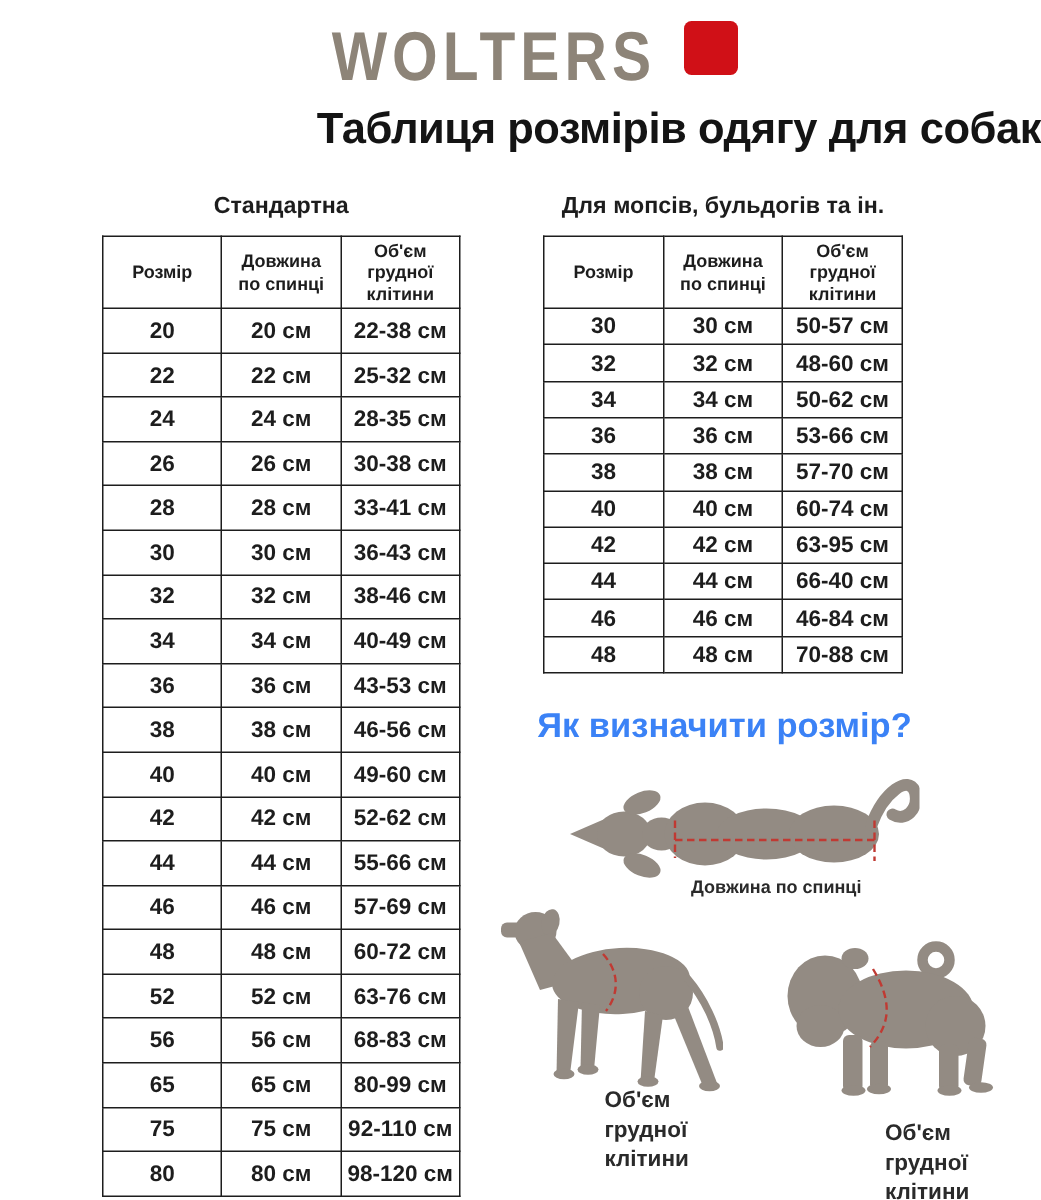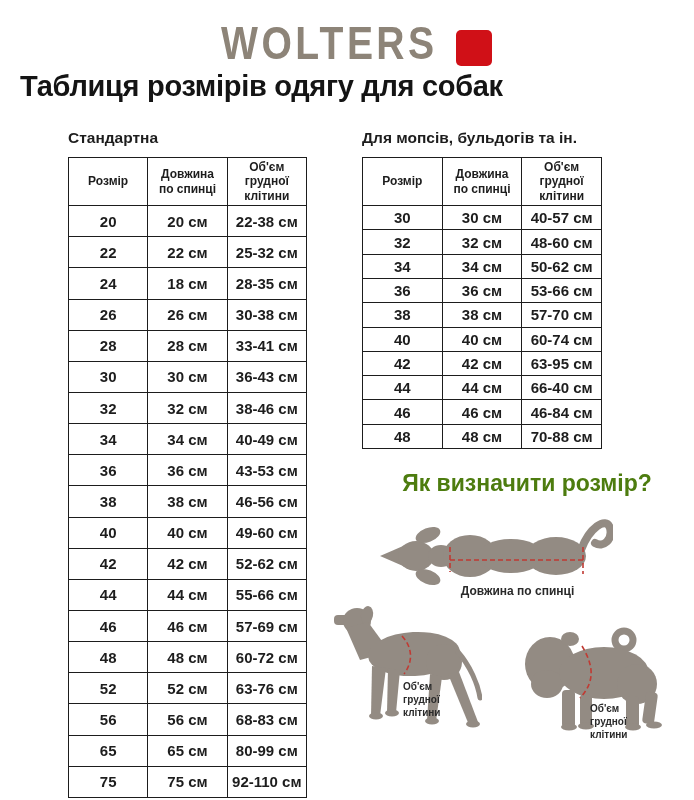--- a/index.html
+++ b/index.html
@@ -9,55 +9,55 @@
     --measure:#c03a33;
     --ink:#1d1d1d;
   }
   *{margin:0;padding:0;box-sizing:border-box;}
   html,body{background:#ffffff;}
   body{font-family:"Liberation Sans",sans-serif;color:var(--ink);}
   .page{position:relative;width:694px;height:800px;background:#fff;overflow:hidden;}
 
   
   .logo{position:absolute;top:14px;left:0;width:694px;height:52px;
-        display:flex;align-items:flex-end;justify-content:center;}
+        display:flex;align-items:flex-start;justify-content:center;}
   .logo .word{font-size:46px;font-weight:bold;color:var(--logo-text);
         letter-spacing:4px;transform:scaleX(.85);line-height:1;}
   .logo .square{width:36px;height:36px;border-radius:5px;background:var(--accent);}
 
   
-  .page-title{position:absolute;top:70px;left:0;width:694px;text-align:left;
+  .page-title{position:absolute;top:70px;left:0;width:694px;text-align:right;
         font-size:29px;font-weight:bold;letter-spacing:-.3px;color:#141414;padding-left:20px;}
 
   
-  .subtitle{position:absolute;top:129px;text-align:left;font-size:15.5px;font-weight:bold;}
+  .subtitle{position:absolute;top:129px;text-align:center;font-size:15.5px;font-weight:bold;}
   .subtitle.left{left:68px;width:239px;}
   .subtitle.right{left:362px;width:240px;}
 
   
   table{border-collapse:collapse;table-layout:fixed;position:absolute;}
   th,td{border:1.5px solid var(--ink);text-align:center;vertical-align:middle;
         font-weight:bold;overflow:hidden;}
   th{font-size:12px;line-height:1.2;padding:2px 8px;}
   td{font-size:15px;padding:0 2px;}
   .tbl-standard{left:68px;top:157px;width:239px;height:641px;}
   .tbl-standard th{height:32px;}
   .tbl-pugs{left:362px;top:157px;width:240px;height:292px;}
   .tbl-pugs th{height:32px;}
 
   
   .guide-title{position:absolute;left:358px;top:470px;width:250px;text-align:center;
-        font-size:23px;font-weight:bold;color:#4d7c0f;margin-left:44px;}
+        font-size:23px;font-weight:bold;color:#3b82f6;}
   .silh{fill:var(--silhouette);}
   .silh-stroke{fill:none;stroke:var(--silhouette);}
   .measure{fill:none;stroke:var(--measure);stroke-width:1.6;stroke-dasharray:5 3;}
   .svg-abs{position:absolute;}
   .diagram-label{position:absolute;font-weight:bold;color:#2a2a2a;}
   .back-label{left:420px;top:584px;width:195px;text-align:center;font-size:12px;}
-  .chest-label{font-size:10px;line-height:1.3;white-space:pre-line;}
+  .chest-label{font-size:15px;line-height:1.3;white-space:pre-line;margin-top:44px;}
   .chest-label.one{left:403px;top:680px;}
   .chest-label.two{left:590px;top:702px;}
 </style>
 </head>
 <body>
 
 <div class="page">
 
   <div class="logo">
     <span class="word">WOLTERS</span>
@@ -83,21 +83,21 @@
           <td>20 см</td>
           <td>22-38 см</td>
         </tr>
         <tr>
           <td>22</td>
           <td>22 см</td>
           <td>25-32 см</td>
         </tr>
         <tr>
           <td>24</td>
-          <td>18 см</td>
+          <td>24 см</td>
           <td>28-35 см</td>
         </tr>
         <tr>
           <td>26</td>
           <td>26 см</td>
           <td>30-38 см</td>
         </tr>
         <tr>
           <td>28</td>
           <td>28 см</td>
@@ -166,36 +166,41 @@
         <tr>
           <td>65</td>
           <td>65 см</td>
           <td>80-99 см</td>
         </tr>
         <tr>
           <td>75</td>
           <td>75 см</td>
           <td>92-110 см</td>
         </tr>
+        <tr>
+          <td>80</td>
+          <td>80 см</td>
+          <td>98-120 см</td>
+        </tr>
       </tbody>
   </table>
 
   <table class="tbl-pugs">
     <thead>
         <tr>
           <th>Розмір</th>
           <th>Довжина по спинці</th>
           <th>Об'єм грудної клітини</th>
         </tr>
       </thead>
     <tbody>
         <tr>
           <td>30</td>
           <td>30 см</td>
-          <td>40-57 см</td>
+          <td>50-57 см</td>
         </tr>
         <tr>
           <td>32</td>
           <td>32 см</td>
           <td>48-60 см</td>
         </tr>
         <tr>
           <td>34</td>
           <td>34 см</td>
           <td>50-62 см</td>

